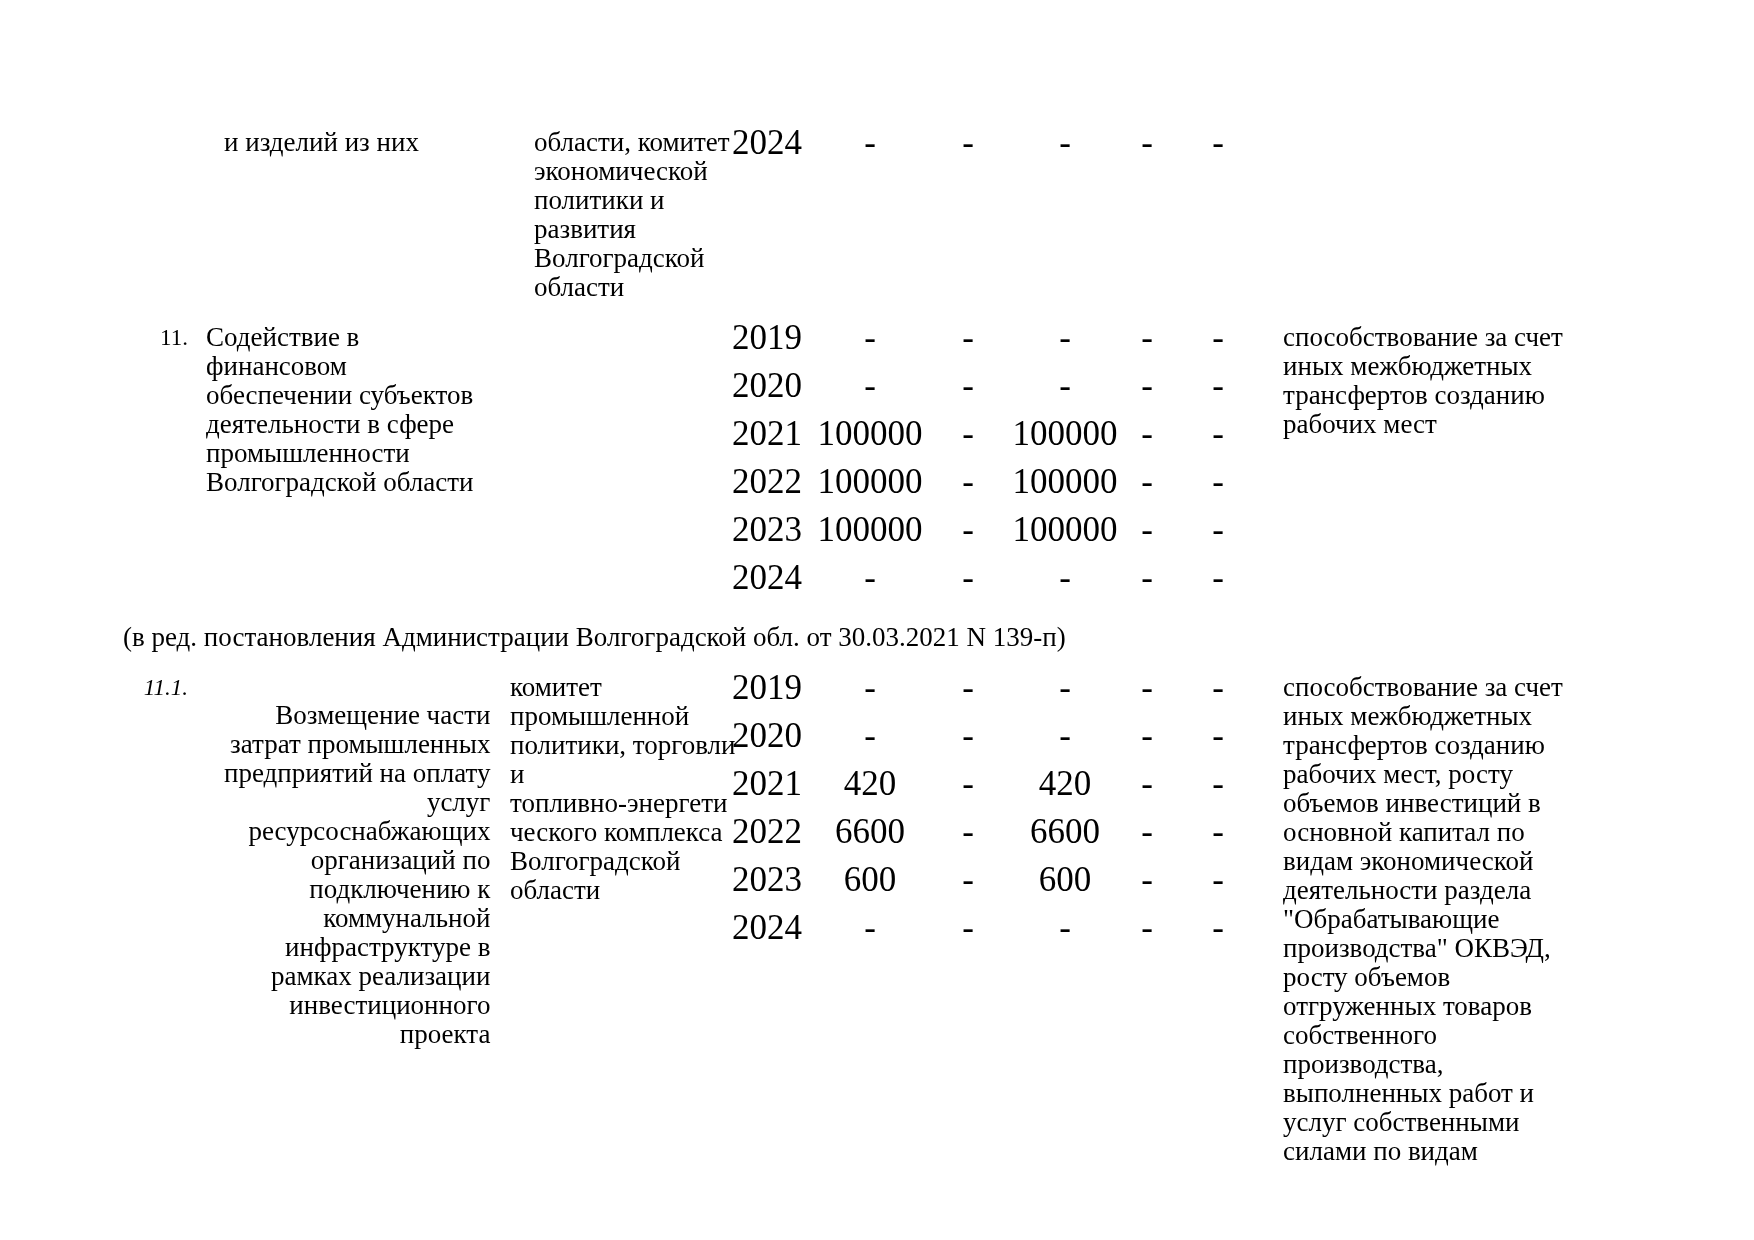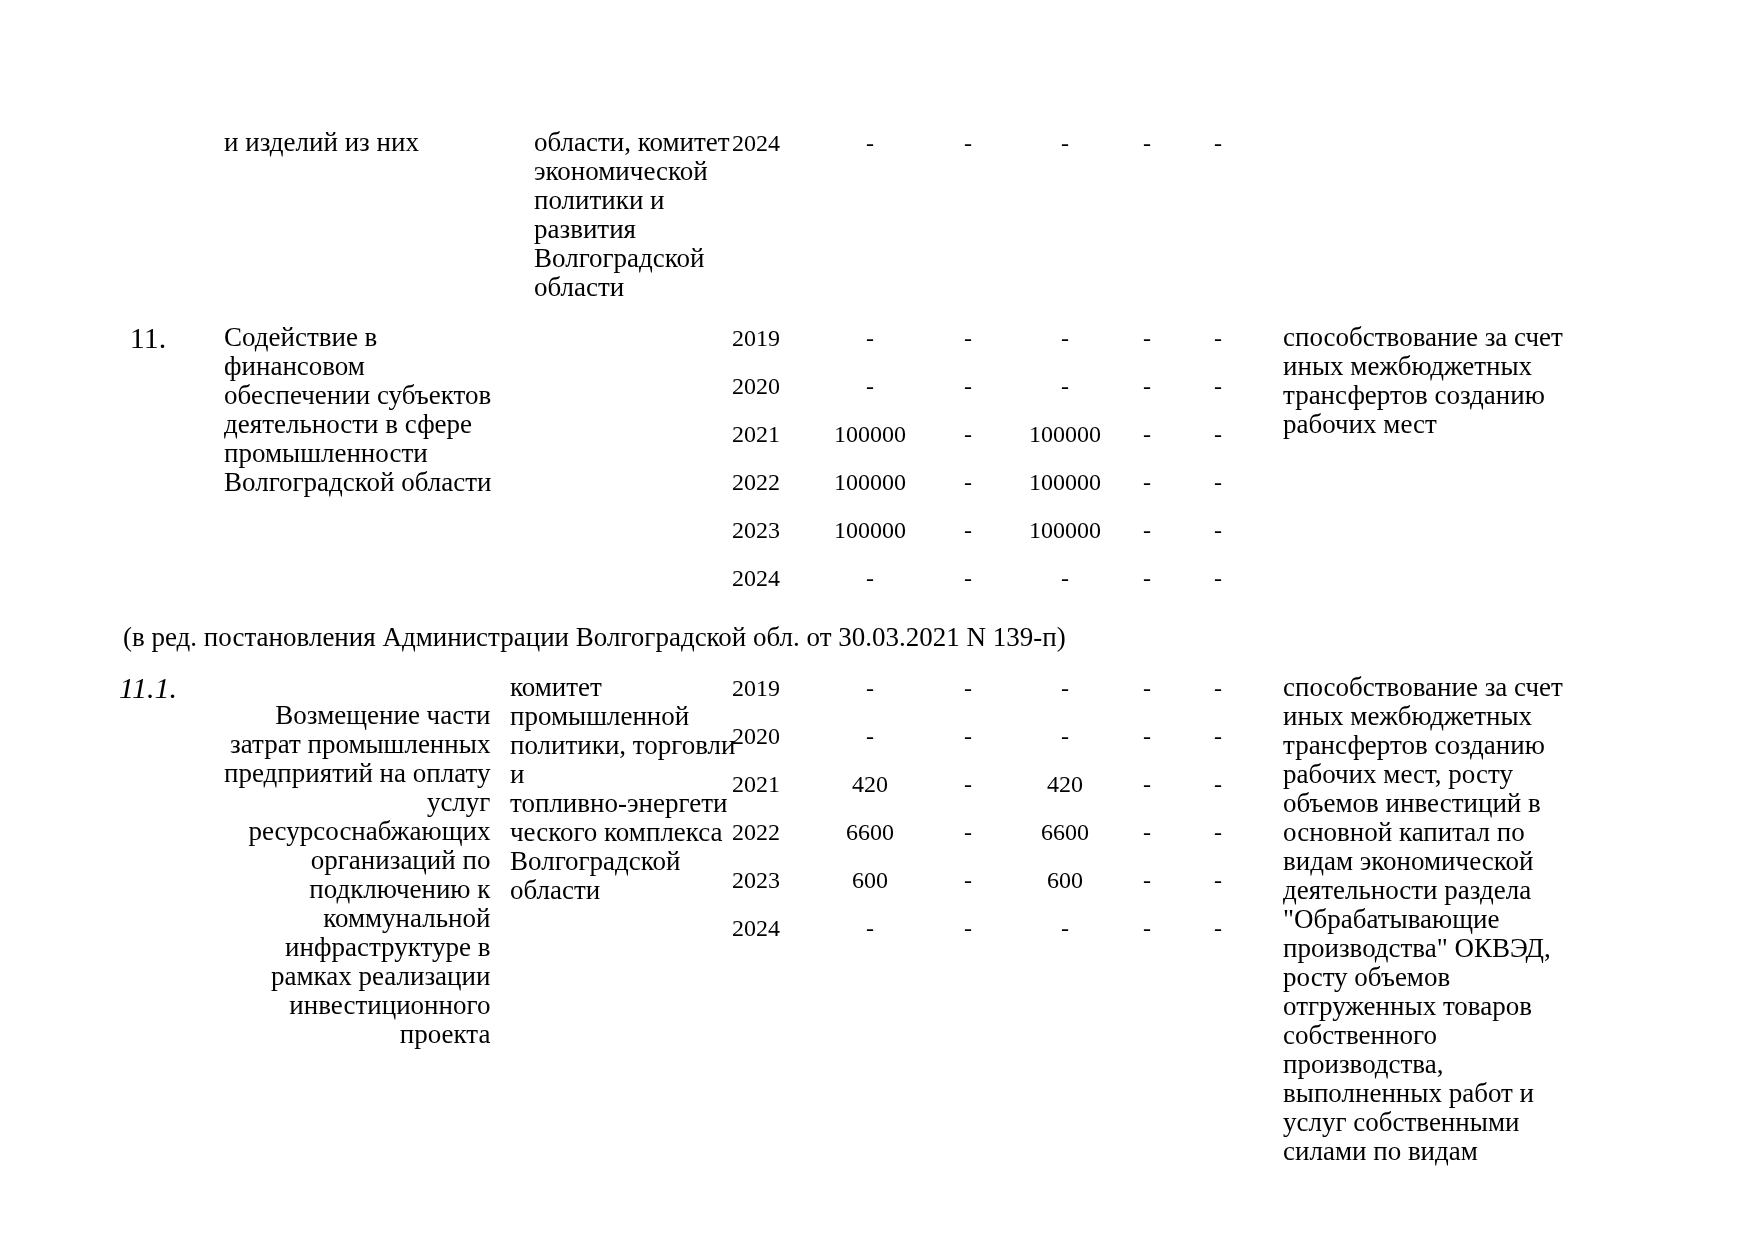--- a/index.html
+++ b/index.html
@@ -15,29 +15,29 @@
   .txt {
     position: absolute;
     font-size: 27px;
     line-height: 29px;
     white-space: pre;
   }
   .numcell {
     position: absolute;
     left: 108px;
     width: 80px;
-    text-align: center;
-    font-size: 30px;
+    text-align: right;
+    font-size: 23px;
     line-height: 29px;
   }
   .years {
     position: absolute;
     left: 732px;
     width: 520px;
-    font-size: 24px;
+    font-size: 35px;
   }
   .yrow { position: relative; height: 48px; }
   .yy {
     position: absolute;
     left: 0; top: 50%;
     transform: translateY(-50%);
   }
   .vc {
     position: absolute;
     top: 50%;
@@ -70,21 +70,21 @@
         <span class="vc p2">-</span>
         <span class="vc p3">-</span>
         <span class="vc p4">-</span>
         <span class="vc p5">-</span>
       </div>
     </div>
   </div>
 
   <div>
     <div class="numcell" style="top:323px;">11.</div>
-    <div class="txt" style="left:224px; top:323px;">Содействие в
+    <div class="txt" style="left:206px; top:323px;">Содействие в
 финансовом
 обеспечении субъектов
 деятельности в сфере
 промышленности
 Волгоградской области</div>
     <div class="years" style="top:314px;">
       <div class="yrow">
         <span class="yy">2019</span>
         <span class="vc p1">-</span>
         <span class="vc p2">-</span>

